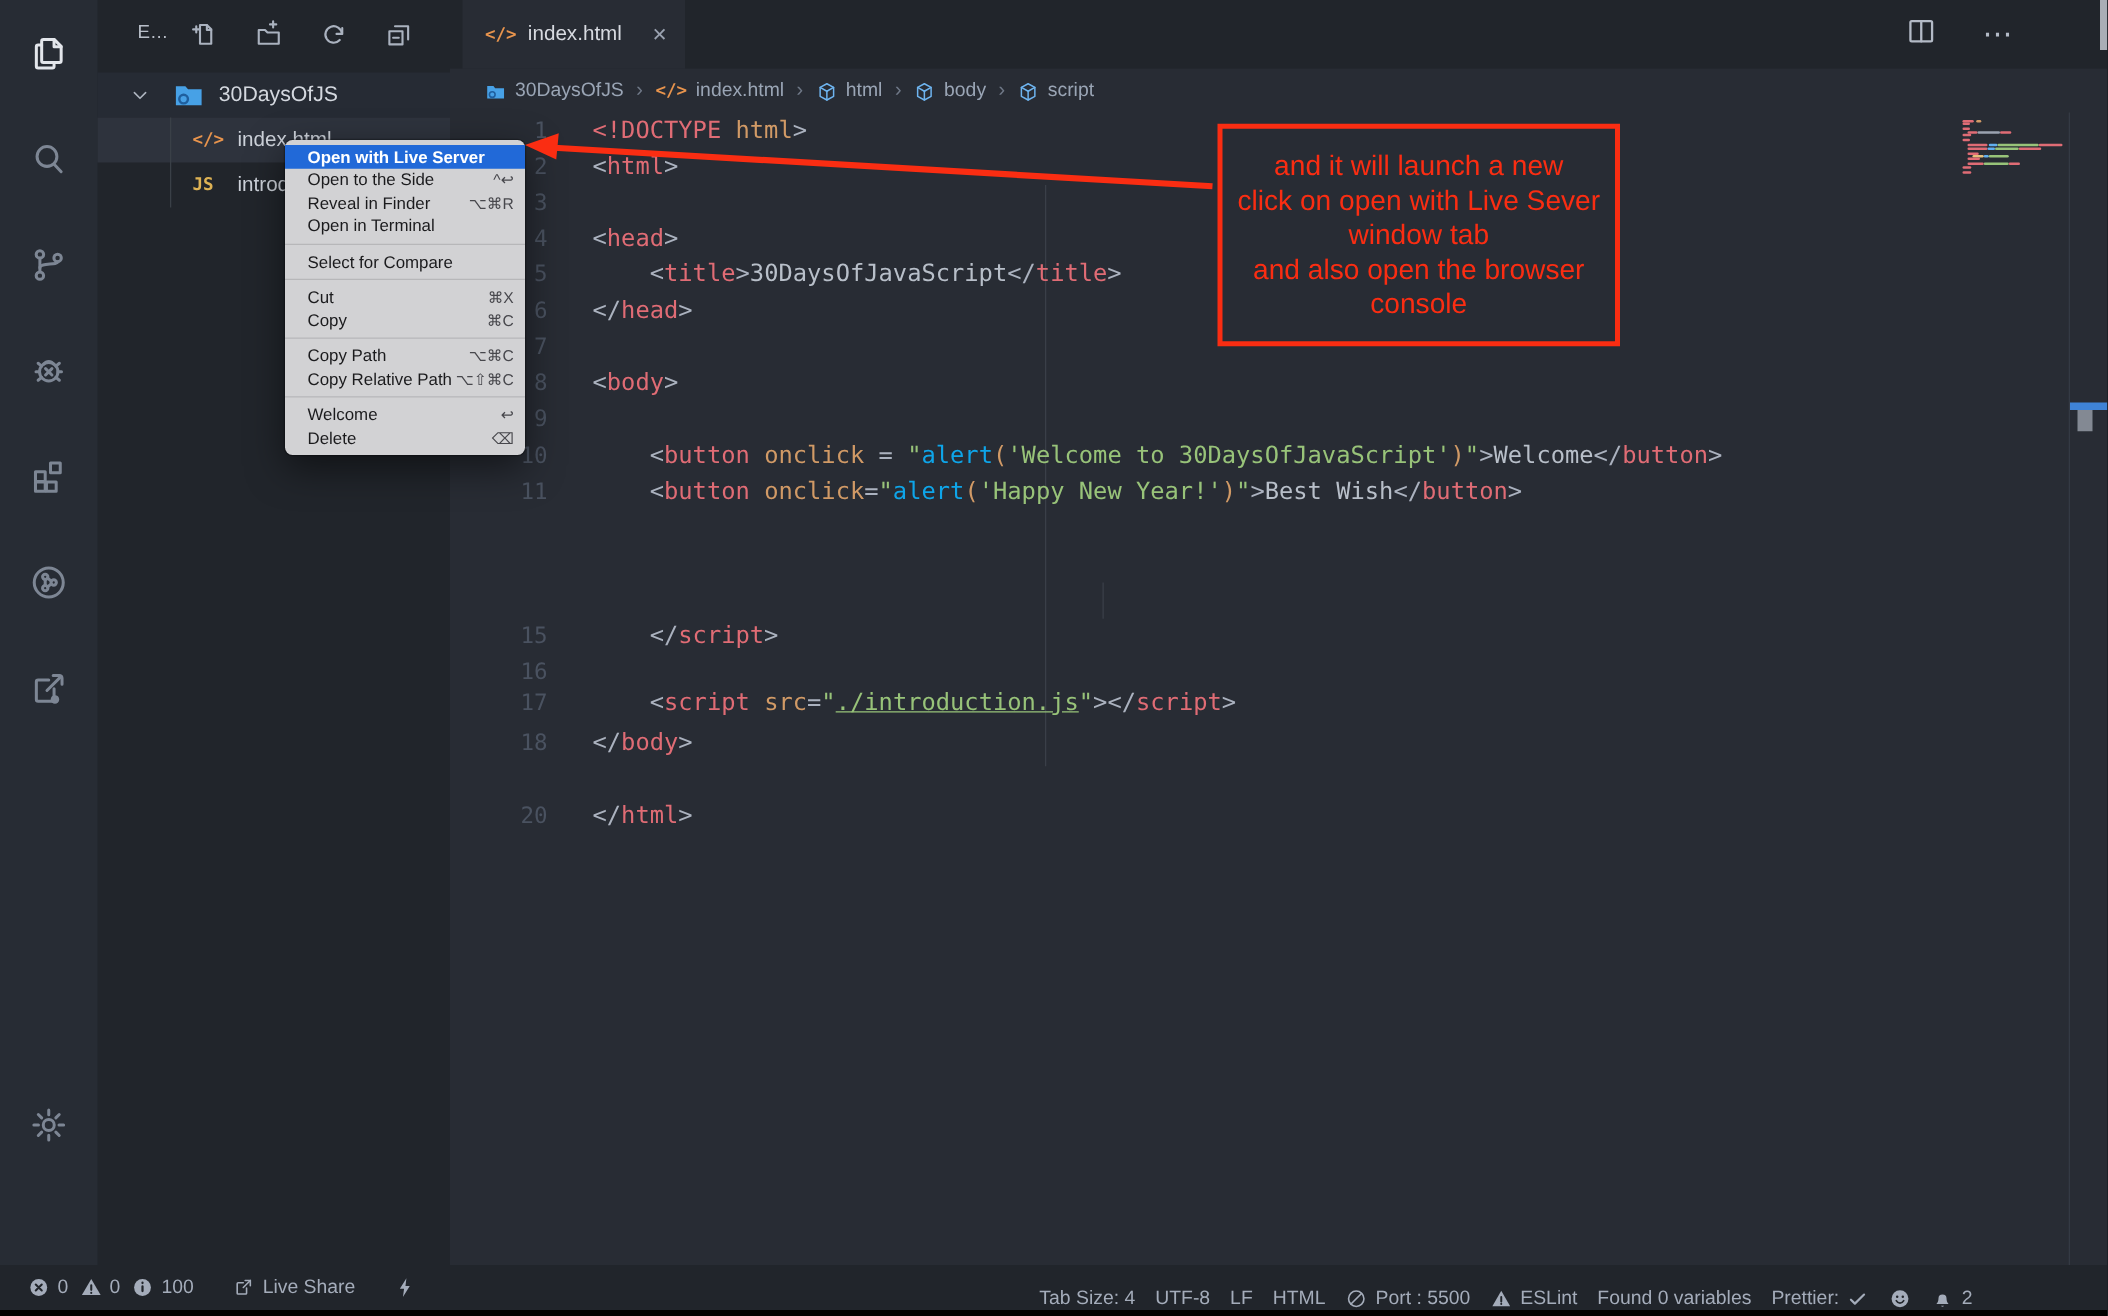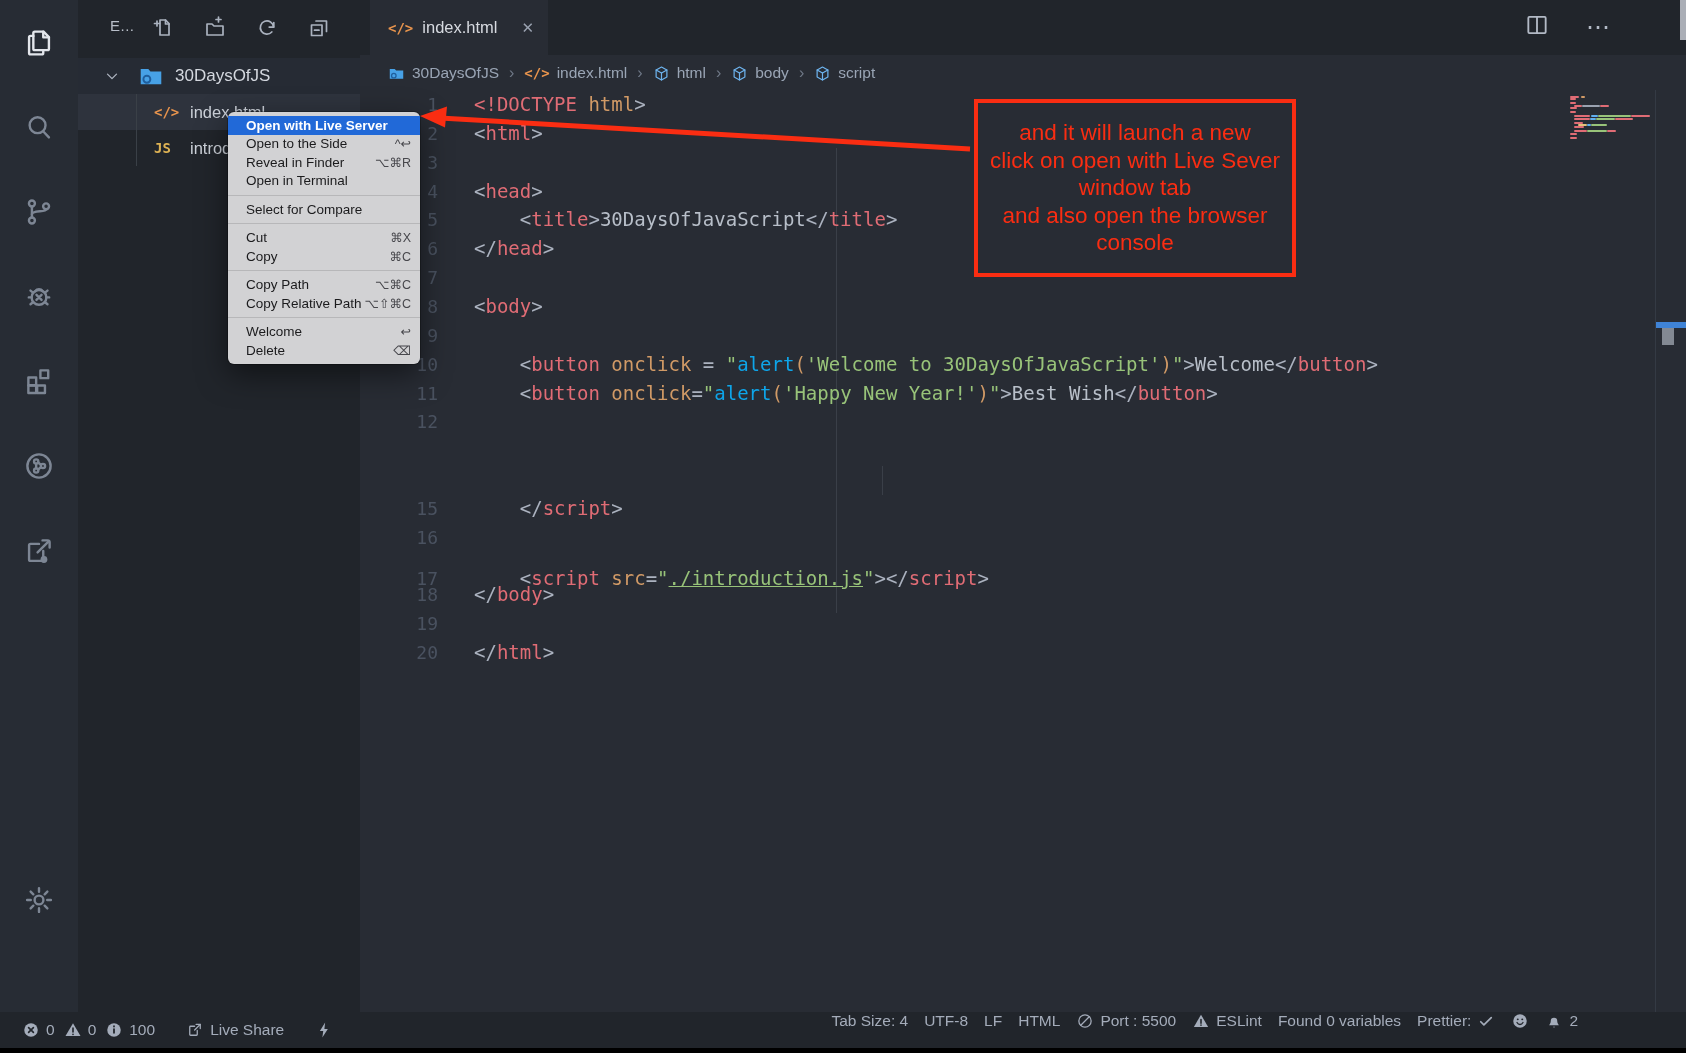--- a/index.html
+++ b/index.html
@@ -84,21 +84,21 @@
   .anno-box { position:absolute; left:974px; top:99px; width:322px; height:178px; border:4px solid #fa2d12;
               z-index:55; display:flex; flex-direction:column; justify-content:center; text-align:center; }
   .anno-line { font-size:22.5px; line-height:27.5px; color:#fa2d12; font-weight:500; }
   .arrow-svg { position:absolute; left:0; top:0; width:1686px; height:1053px; z-index:60; pointer-events:none; }
 
   
   .statusbar { position:absolute; left:0; top:1012px; width:1686px; height:36px; background:#21252b;
                color:#a4acba; font-size:15.5px; z-index:6; }
   .black-strip { position:absolute; left:0; top:1048px; width:1686px; height:5px; background:#000; z-index:6; }
   .sb-left { position:absolute; left:22px; top:0; height:36px; display:flex; align-items:center; gap:9px; }
-  .sb-right { position:absolute; right:108px; top:0; height:36px; display:flex; align-items:flex-start; gap:16px; }
+  .sb-right { position:absolute; right:108px; top:0; height:36px; display:flex; align-items:flex-end; gap:16px; }
   .sb-item { display:flex; align-items:center; gap:6px; white-space:nowrap; }
   .sb-item svg { width:18px; height:18px; }
   .gap-l { margin-left:22px; }
 </style>
 </head>
 <body>
 
 <div id="app">
 
   <div class="activity-bar">
@@ -325,43 +325,35 @@
           <span class="ltext"></span>
         </div>
         <div class="line" style="top: 260px;">
           <span class="num">10</span>
           <span class="ltext"><span class="tk-pun">    </span><span class="tk-pun">&lt;</span><span class="tk-tag">button</span><span class="tk-pun"> </span><span class="tk-attr">onclick</span><span class="tk-pun"> = </span><span class="tk-str">"</span><span class="tk-fn">alert</span><span class="tk-par">(</span><span class="tk-str">'Welcome to 30DaysOfJavaScript'</span><span class="tk-par">)</span><span class="tk-str">"</span><span class="tk-pun">&gt;</span><span class="tk-txt">Welcome</span><span class="tk-pun">&lt;/</span><span class="tk-tag">button</span><span class="tk-pun">&gt;</span></span>
         </div>
         <div class="line" style="top: 289px;">
           <span class="num">11</span>
           <span class="ltext"><span class="tk-pun">    </span><span class="tk-pun">&lt;</span><span class="tk-tag">button</span><span class="tk-pun"> </span><span class="tk-attr">onclick</span><span class="tk-pun">=</span><span class="tk-str">"</span><span class="tk-fn">alert</span><span class="tk-par">(</span><span class="tk-str">'Happy New Year!'</span><span class="tk-par">)</span><span class="tk-str">"</span><span class="tk-pun">&gt;</span><span class="tk-txt">Best Wish</span><span class="tk-pun">&lt;/</span><span class="tk-tag">button</span><span class="tk-pun">&gt;</span></span>
         </div>
-        <div class="line" style="top: 317px;">
-          <span class="num">12</span>
-          <span class="ltext"></span>
-        </div>
         <div class="line" style="top: 404px;">
           <span class="num">15</span>
           <span class="ltext"><span class="tk-pun">    </span><span class="tk-pun">&lt;/</span><span class="tk-tag">script</span><span class="tk-pun">&gt;</span></span>
         </div>
         <div class="line" style="top: 433px;">
           <span class="num">16</span>
           <span class="ltext"></span>
         </div>
-        <div class="line" style="top: 474px;">
+        <div class="line" style="top: 458px;">
           <span class="num">17</span>
           <span class="ltext"><span class="tk-pun">    </span><span class="tk-pun">&lt;</span><span class="tk-tag">script</span><span class="tk-pun"> </span><span class="tk-attr">src</span><span class="tk-pun">=</span><span class="tk-str">"</span><span class="tk-str tk-u">./introduction.js</span><span class="tk-str">"</span><span class="tk-pun">&gt;</span><span class="tk-pun">&lt;/</span><span class="tk-tag">script</span><span class="tk-pun">&gt;</span></span>
         </div>
         <div class="line" style="top: 490px;">
           <span class="num">18</span>
           <span class="ltext"><span class="tk-pun">&lt;/</span><span class="tk-tag">body</span><span class="tk-pun">&gt;</span></span>
-        </div>
-        <div class="line" style="top: 519px;">
-          <span class="num">19</span>
-          <span class="ltext"></span>
         </div>
         <div class="line" style="top: 548px;">
           <span class="num">20</span>
           <span class="ltext"><span class="tk-pun">&lt;/</span><span class="tk-tag">html</span><span class="tk-pun">&gt;</span></span>
         </div>
       </div>
   </div>
 
   <div class="minimap" id="minimap" style="left:1570px;top:96px;width:84px;height:44px;">
       <div class="mm-seg" style="top: 0px; left: 0px; width: 9.45px; background: rgb(224, 108, 117);"></div>

